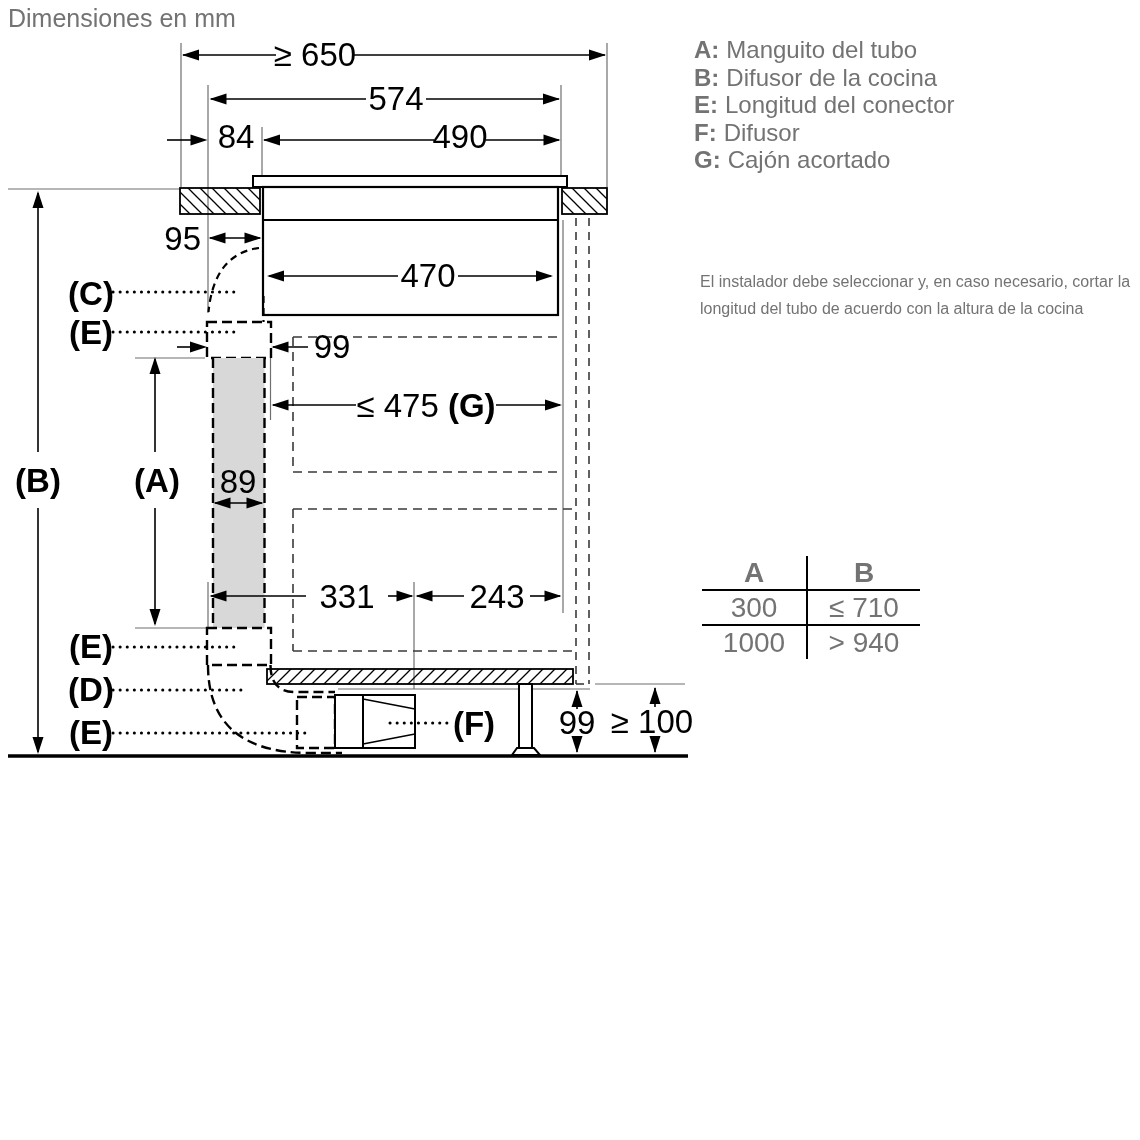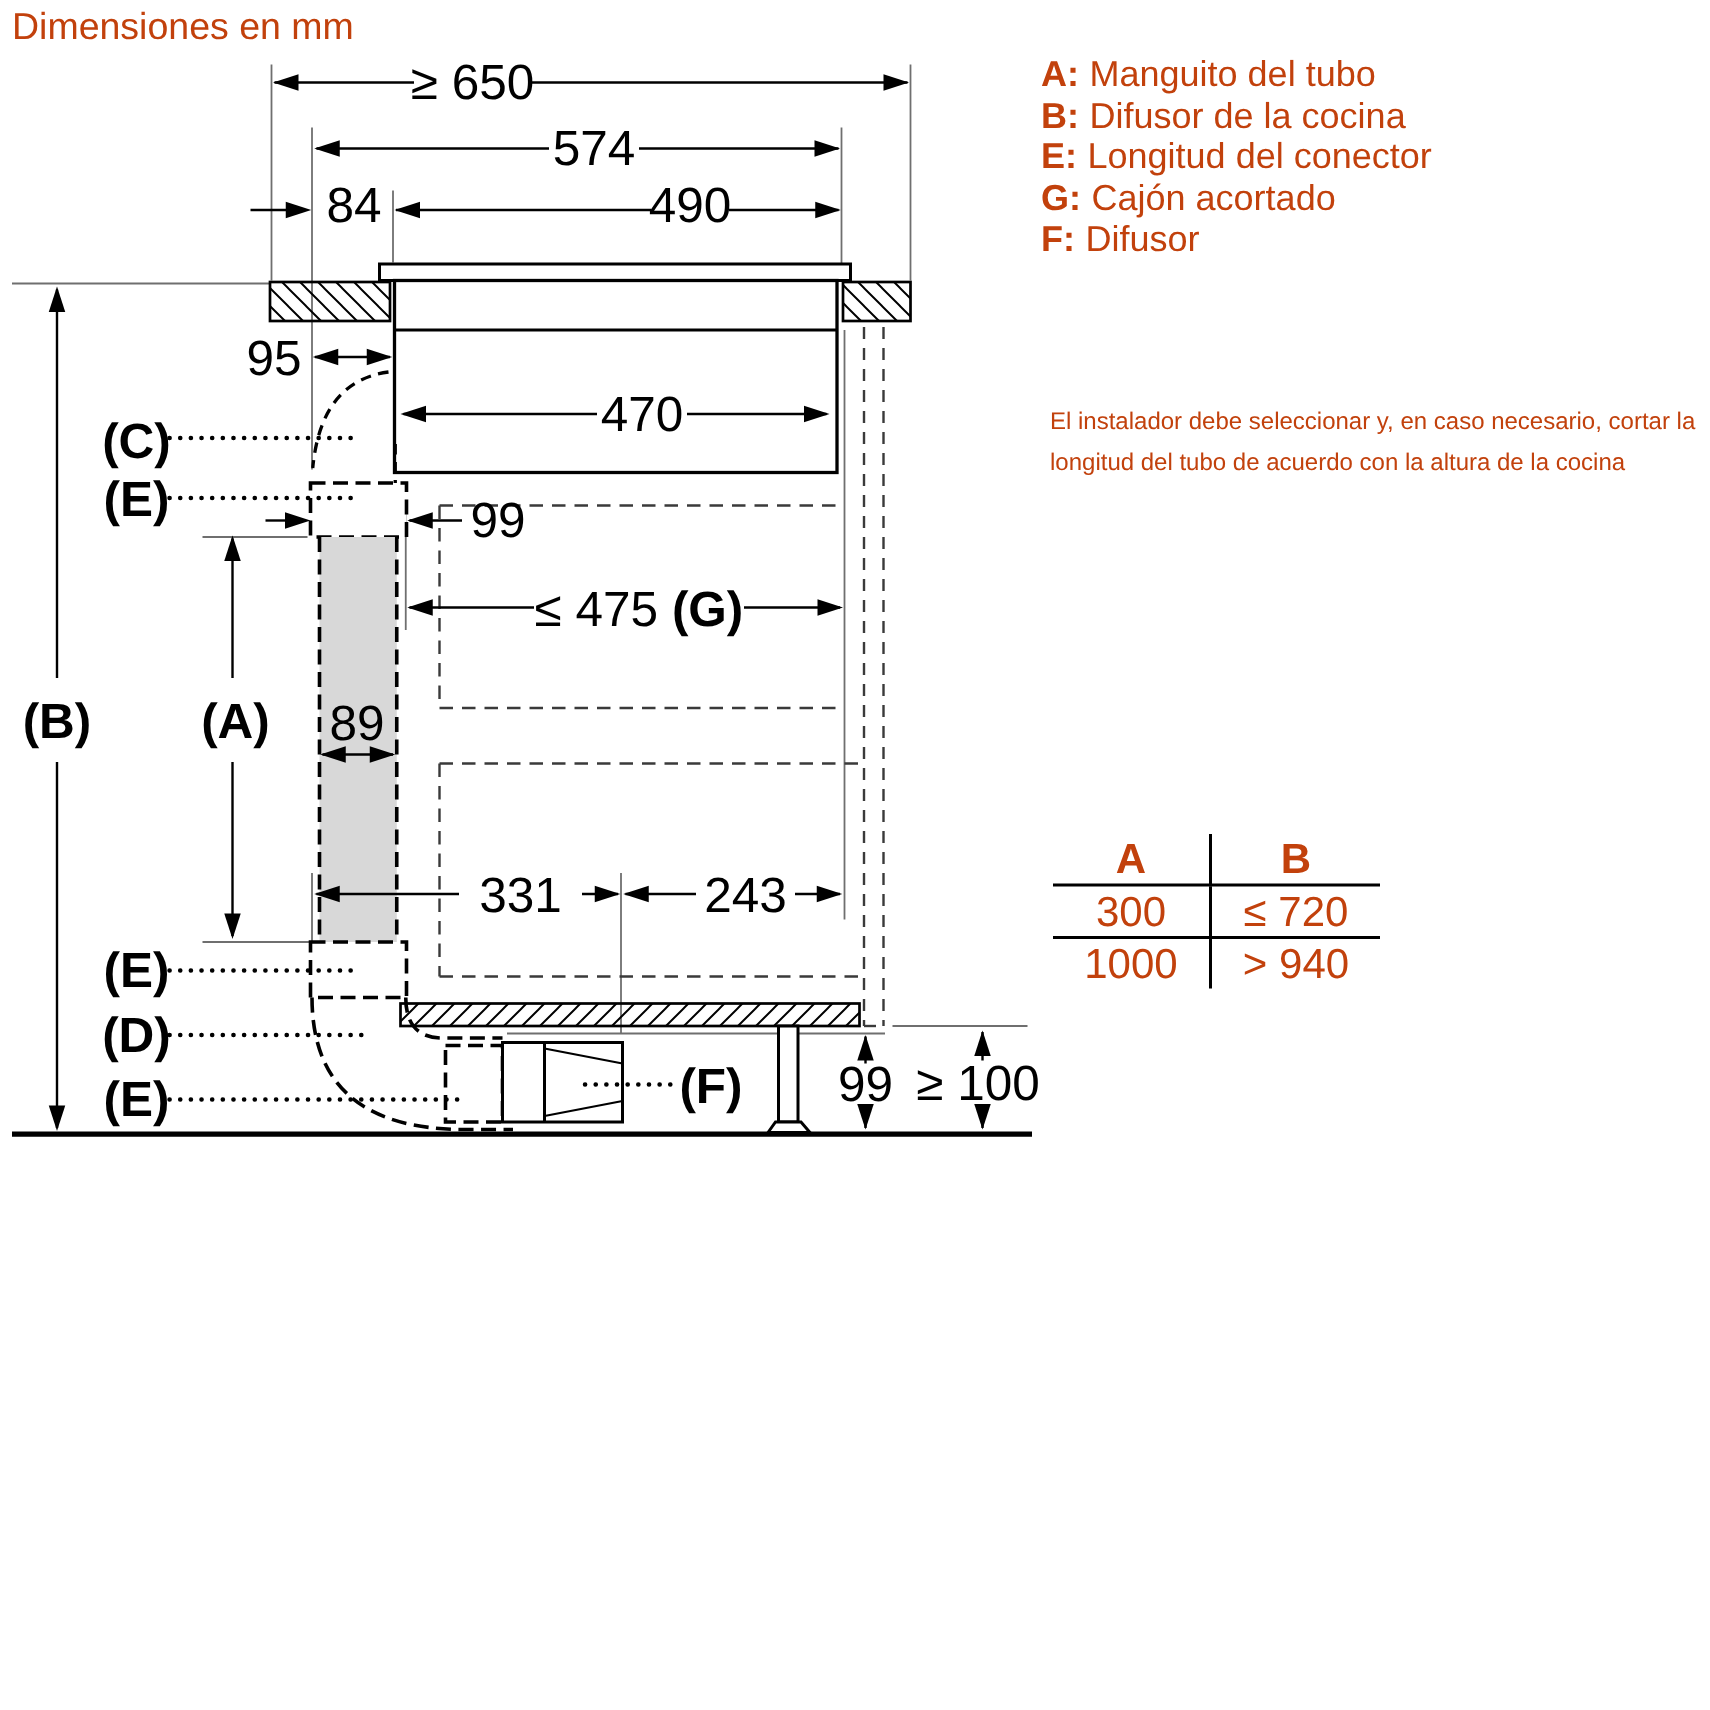--- a/index.html
+++ b/index.html
@@ -1,17 +1,17 @@
 <!DOCTYPE html>
 <html><head>
 <meta charset="utf-8">
 <style>
   html,body{margin:0;padding:0;background:#fff;}
   .stage{position:relative;width:1140px;height:1140px;background:#fff;overflow:hidden;
-         font-family:"Liberation Sans", sans-serif;color:#c2410c;}
+         font-family:"Liberation Sans", sans-serif;color:#737373;}
   .title{position:absolute;left:8px;top:4px;font-size:25px;font-weight:400;white-space:nowrap;}
   .diagram-svg{position:absolute;left:0;top:0;}
   .legend{position:absolute;left:694px;top:36px;width:446px;font-size:24px;line-height:27.6px;}
   .legend .row{white-space:nowrap;}
   .legend .k{font-weight:bold;margin-right:7px;}
   .note{position:absolute;left:700px;top:269px;width:432px;font-size:16px;line-height:26.8px;}
   .minitable{position:absolute;left:702px;top:556px;display:grid;grid-template-columns:106px 112px;font-size:28px;}
   .minitable .cell{height:33px;display:flex;align-items:center;justify-content:center;}
   .minitable .head{font-weight:bold;}
   .minitable .colA{border-right:2px solid #000;}
@@ -226,28 +226,28 @@
       <text class="lbltxt" x="91" y="701" text-anchor="middle">(D)</text>
       <text class="lbltxt" x="91" y="744" text-anchor="middle">(E)</text>
       <text class="lbltxt" x="474" y="735" text-anchor="middle">(F)</text>
     </g>
   </svg>
 
   <div class="legend">
     <div class="row"><span class="k">A:</span><span>Manguito del tubo</span></div>
     <div class="row"><span class="k">B:</span><span>Difusor de la cocina</span></div>
     <div class="row"><span class="k">E:</span><span>Longitud del conector</span></div>
+    <div class="row"><span class="k">F:</span><span>Difusor</span></div>
     <div class="row"><span class="k">G:</span><span>Cajón acortado</span></div>
-    <div class="row"><span class="k">F:</span><span>Difusor</span></div>
   </div>
 
   <div class="note">El instalador debe seleccionar y, en caso necesario, cortar la longitud del tubo de acuerdo con la altura de la cocina</div>
 
   <div class="minitable">
     <div class="cell head colA hline">A</div>
     <div class="cell head hline">B</div>
     <div class="cell colA hline">300</div>
-    <div class="cell hline">≤ 720</div>
+    <div class="cell hline">≤ 710</div>
     <div class="cell colA">1000</div>
     <div class="cell">&gt; 940</div>
   </div>
 
 </div>
 
 </body></html>

